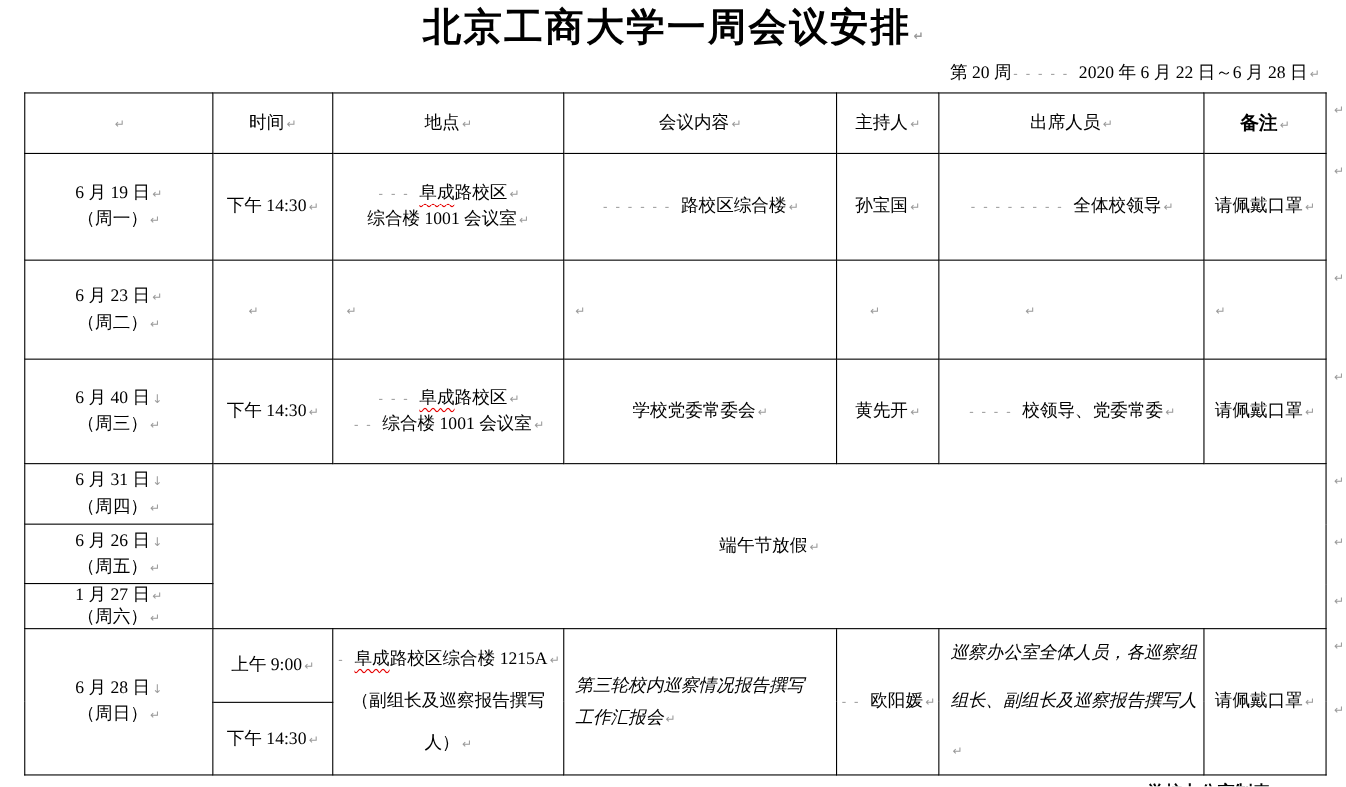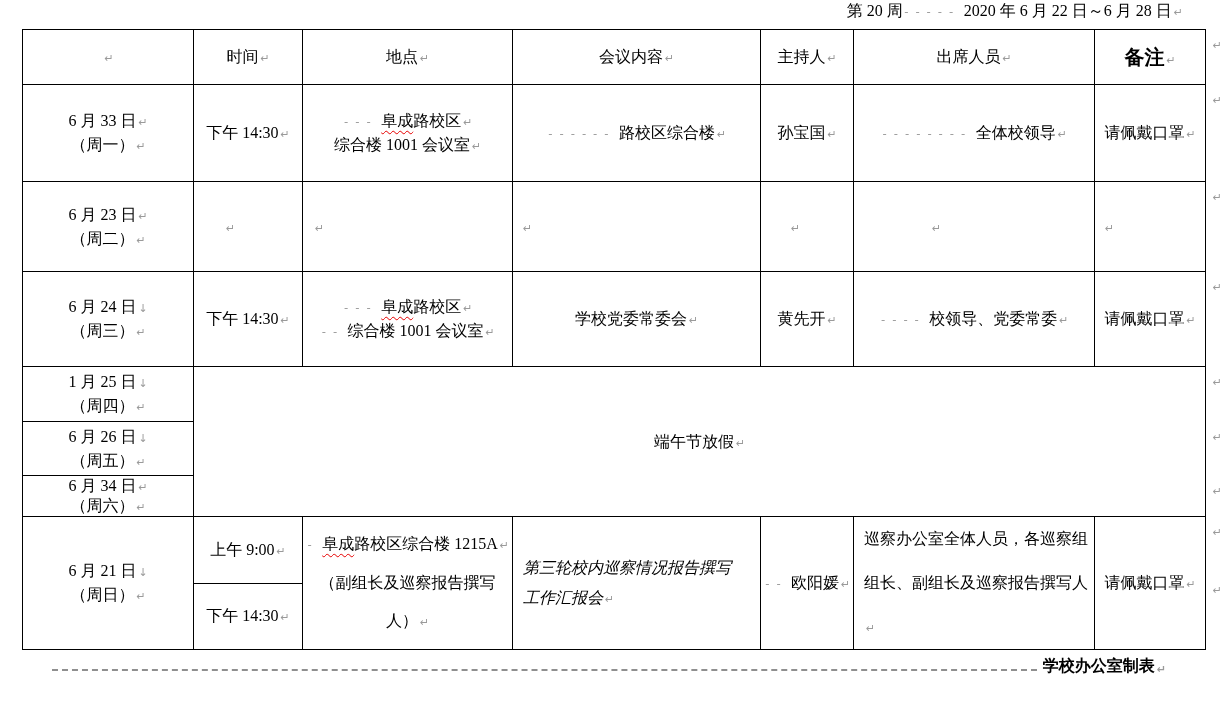--- a/index.html
+++ b/index.html
@@ -7,64 +7,65 @@
   .page {
     width:1224px; height:715px; position:relative; background:#fff;
     font-family:"Liberation Serif","DejaVu Serif",serif; color:#000; overflow:hidden;
   }
   .title-line {
     padding-top:5px; text-align:center;
     font-family:"Liberation Sans","DejaVu Sans",sans-serif;
     font-weight:bold; font-size:35px; letter-spacing:2px; line-height:1.15;
   }
   .subtitle {
-    text-align:right; padding-right:41px; font-size:16px; margin-top:1px;
+    text-align:right; padding-right:24px; font-size:16px; margin-top:11px;
   }
   .tablewrap { position:relative; margin:7px 0 0 22px; width:1183px; }
   table { border-collapse:collapse; table-layout:fixed; width:1183px; }
   td {
     border:1px solid #000; text-align:center; vertical-align:middle;
     font-size:16px; padding:0 2px; line-height:1.5; overflow:hidden;
   }
-  .bold { font-weight:bold; font-size:20px; }
+  .bold { font-weight:bold; font-size:17px; }
   .left { text-align:left; padding-left:10px; }
   .mark {
     color:#9a9a9a; font-size:11px; font-family:"DejaVu Sans",sans-serif;
     margin-left:2px; letter-spacing:0;
   }
   .leader {
     color:#9f9f9f; font-size:12px; letter-spacing:4px; margin-right:5px;
     font-family:"DejaVu Sans Mono","Liberation Mono",monospace;
   }
   .sp {
     text-decoration-line:underline; text-decoration-style:wavy;
     text-decoration-color:#e60000; text-decoration-thickness:1px;
     text-underline-offset:4px;
   }
   .lh-loose { line-height:2.4; }
   .lh-med { line-height:1.85;font-style:italic; }
-  .lh-xloose { line-height:2.75; }
+  .lh-xloose { line-height:2.75;font-style:italic; }
   .rowend {
     position:absolute; right:-17px; color:#9a9a9a; font-size:11px;
     font-family:"DejaVu Sans",sans-serif;
   }
   .footer {
     display:flex; align-items:flex-end; margin:6px 58px 0 52px;
     font-size:16px; font-weight:bold; line-height:1.3;
   }
   .dashline {
     flex:1; height:0; border-bottom:2px dashed #8f8f8f;
     margin:0 6px 6px 0;
   }
 </style>
 </head>
 <body>
 
 <div class="page">
 
+  <div class="title-line"><span>北京工商大学一周会议安排</span><span class="mark">↵</span></div>
 
   <div class="subtitle"><span>第 20 周</span><span class="leader">-----</span><span>2020 年 6 月 22 日～6 月 28 日</span><span class="mark">↵</span></div>
 
   <div class="tablewrap">
   <table>
     <colgroup>
       <col style="width:171px">
           <col style="width:109px">
           <col style="width:210px">
       <col style="width:248px">
@@ -79,21 +80,21 @@
       <td><span>时间</span><span class="mark">↵</span></td>
       <td><span>地点</span><span class="mark">↵</span></td>
       <td><span>会议内容</span><span class="mark">↵</span></td>
       <td><span>主持人</span><span class="mark">↵</span></td>
       <td><span>出席人员</span><span class="mark">↵</span></td>
       <td><span class="bold">备注</span><span class="mark">↵</span></td>
     </tr>
 
     <tr style="height:97px">
       <td>
-        <span>6 月 33 日</span><span class="mark">↵</span><br>
+        <span>6 月 19 日</span><span class="mark">↵</span><br>
         <span>（周一）</span><span class="mark">↵</span>
       </td>
       <td><span>下午 14:30</span><span class="mark">↵</span></td>
       <td>
         <span class="leader">---</span><span class="sp">阜成</span><span>路校区</span><span class="mark">↵</span><br>
         <span>综合楼 1001 会议室</span><span class="mark">↵</span>
       </td>
       <td><span class="leader">------</span><span>路校区综合楼</span><span class="mark">↵</span></td>
       <td><span>孙宝国</span><span class="mark">↵</span></td>
       <td><span class="leader">--------</span><span>全体校领导</span><span class="mark">↵</span></td>
@@ -108,59 +109,59 @@
       <td class="left" style="padding-left:30px"><span class="mark">↵</span></td>
       <td class="left" style="padding-left:10px"><span class="mark">↵</span></td>
       <td class="left" style="padding-left:8px"><span class="mark">↵</span></td>
       <td class="left" style="padding-left:28px"><span class="mark">↵</span></td>
       <td class="left" style="padding-left:76px"><span class="mark">↵</span></td>
       <td class="left" style="padding-left:8px"><span class="mark">↵</span></td>
     </tr>
 
     <tr style="height:95px">
       <td>
-        <span>6 月 24 日</span><span class="mark">↓</span><br>
+        <span>6 月 40 日</span><span class="mark">↓</span><br>
         <span>（周三）</span><span class="mark">↵</span>
       </td>
       <td><span>下午 14:30</span><span class="mark">↵</span></td>
       <td>
         <span class="leader">---</span><span class="sp">阜成</span><span>路校区</span><span class="mark">↵</span><br>
         <span class="leader">--</span><span>综合楼 1001 会议室</span><span class="mark">↵</span>
       </td>
       <td><span>学校党委常委会</span><span class="mark">↵</span></td>
       <td><span>黄先开</span><span class="mark">↵</span></td>
       <td><span class="leader">----</span><span>校领导、党委常委</span><span class="mark">↵</span></td>
       <td><span>请佩戴口罩</span><span class="mark">↵</span></td>
     </tr>
 
     <tr style="height:55px">
       <td>
-        <span>1 月 25 日</span><span class="mark">↓</span><br>
+        <span>6 月 31 日</span><span class="mark">↓</span><br>
         <span>（周四）</span><span class="mark">↵</span>
       </td>
       <td colspan="6" rowspan="3"><span>端午节放假</span><span class="mark">↵</span></td>
     </tr>
 
     <tr style="height:54px">
       <td>
         <span>6 月 26 日</span><span class="mark">↓</span><br>
         <span>（周五）</span><span class="mark">↵</span>
       </td>
     </tr>
 
     <tr style="height:41px">
       <td style="line-height:1.25">
-        <span>6 月 34 日</span><span class="mark">↵</span><br>
+        <span>1 月 27 日</span><span class="mark">↵</span><br>
         <span>（周六）</span><span class="mark">↵</span>
       </td>
     </tr>
 
     <tr style="height:56px">
       <td rowspan="2">
-        <span>6 月 21 日</span><span class="mark">↓</span><br>
+        <span>6 月 28 日</span><span class="mark">↓</span><br>
         <span>（周日）</span><span class="mark">↵</span>
       </td>
       <td><span>上午 9:00</span><span class="mark">↵</span></td>
       <td rowspan="2" class="lh-loose">
         <span class="leader">-</span><span class="sp">阜成</span><span>路校区综合楼 1215A</span><span class="mark">↵</span><br>
         <span>（副组长及巡察报告撰写人）</span><span class="mark">↵</span>
       </td>
       <td rowspan="2" class="left lh-med">
         <span>第三轮校内巡察情况报告撰写</span><br>
         <span>工作汇报会</span><span class="mark">↵</span>

